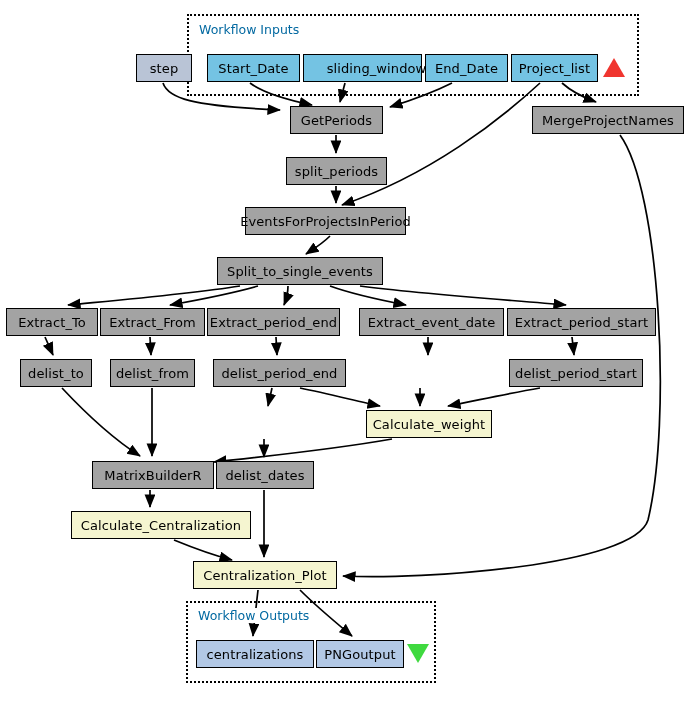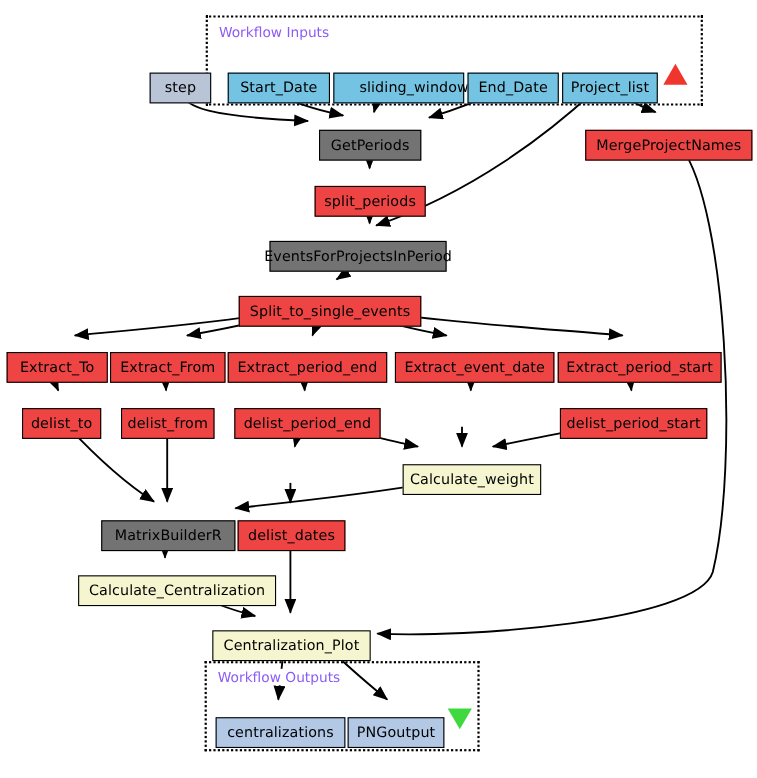--- a/index.html
+++ b/index.html
@@ -2,30 +2,30 @@
 <html><head>
 <meta charset="utf-8">
 <style>
   html,body{margin:0;padding:0;background:#ffffff;}
   body{width:688px;height:707px;position:relative;overflow:hidden;
        font-family:"DejaVu Sans","Liberation Sans",sans-serif;}
   #canvas{position:absolute;left:0;top:0;width:688px;height:707px;}
   svg.edges{position:absolute;left:0;top:0;width:688px;height:707px;pointer-events:none;}
   .node{position:absolute;box-sizing:border-box;border:1.6px solid #000;
         display:flex;align-items:center;justify-content:center;
-        font-size:13px;color:#000;white-space:nowrap;letter-spacing:.1px;margin-top:12px;}
+        font-size:13px;color:#000;white-space:nowrap;letter-spacing:.1px;}
   .n-input{background:#74c3e3;}
   .n-output{background:#b2c8e5;}
   .n-step{background:#b9c4d6;}
-  .n-proc{background:#ef4444;}
-  .n-nested{background:#737373;align-items:center;}
+  .n-proc{background:#a3a3a3;}
+  .n-nested{background:#a3a3a3;align-items:center;}
   .n-beanshell{background:#f5f5d0;}
   .cluster{position:absolute;box-sizing:border-box;
            border:2px dotted #000;background:transparent;}
-  .cluster-label{position:absolute;font-size:12.5px;color:#8b5cf6;background:#fff;
+  .cluster-label{position:absolute;font-size:12.5px;color:#0369a1;background:#fff;
                  padding:0 2px;white-space:nowrap;}
   .tri{position:absolute;width:0;height:0;}
   .tri-up{border-left:11px solid transparent;border-right:11px solid transparent;
           border-bottom:19px solid #f0352f;}
   .tri-down{border-left:11px solid transparent;border-right:11px solid transparent;
             border-top:19px solid #3fd93f;}
 </style>
 </head>
 <body>
 
@@ -122,21 +122,21 @@
   </div>
   <div class="node n-proc" style="left:217px;top:257px;width:166px;height:28px;">
     <span>Split_to_single_events</span>
   </div>
   <div class="node n-proc" style="left:6px;top:308px;width:92px;height:28px;">
     <span>Extract_To</span>
   </div>
   <div class="node n-proc" style="left:100px;top:308px;width:105px;height:28px;">
     <span>Extract_From</span>
   </div>
-  <div class="node n-proc" style="left:207px;top:308px;width:145px;height:28px;">
+  <div class="node n-proc" style="left:207px;top:308px;width:133px;height:28px;">
     <span>Extract_period_end</span>
   </div>
   <div class="node n-proc" style="left:359px;top:308px;width:145px;height:28px;">
     <span>Extract_event_date</span>
   </div>
   <div class="node n-proc" style="left:507px;top:308px;width:149px;height:28px;">
     <span>Extract_period_start</span>
   </div>
   <div class="node n-proc" style="left:20px;top:359px;width:72px;height:28px;">
     <span>delist_to</span>

